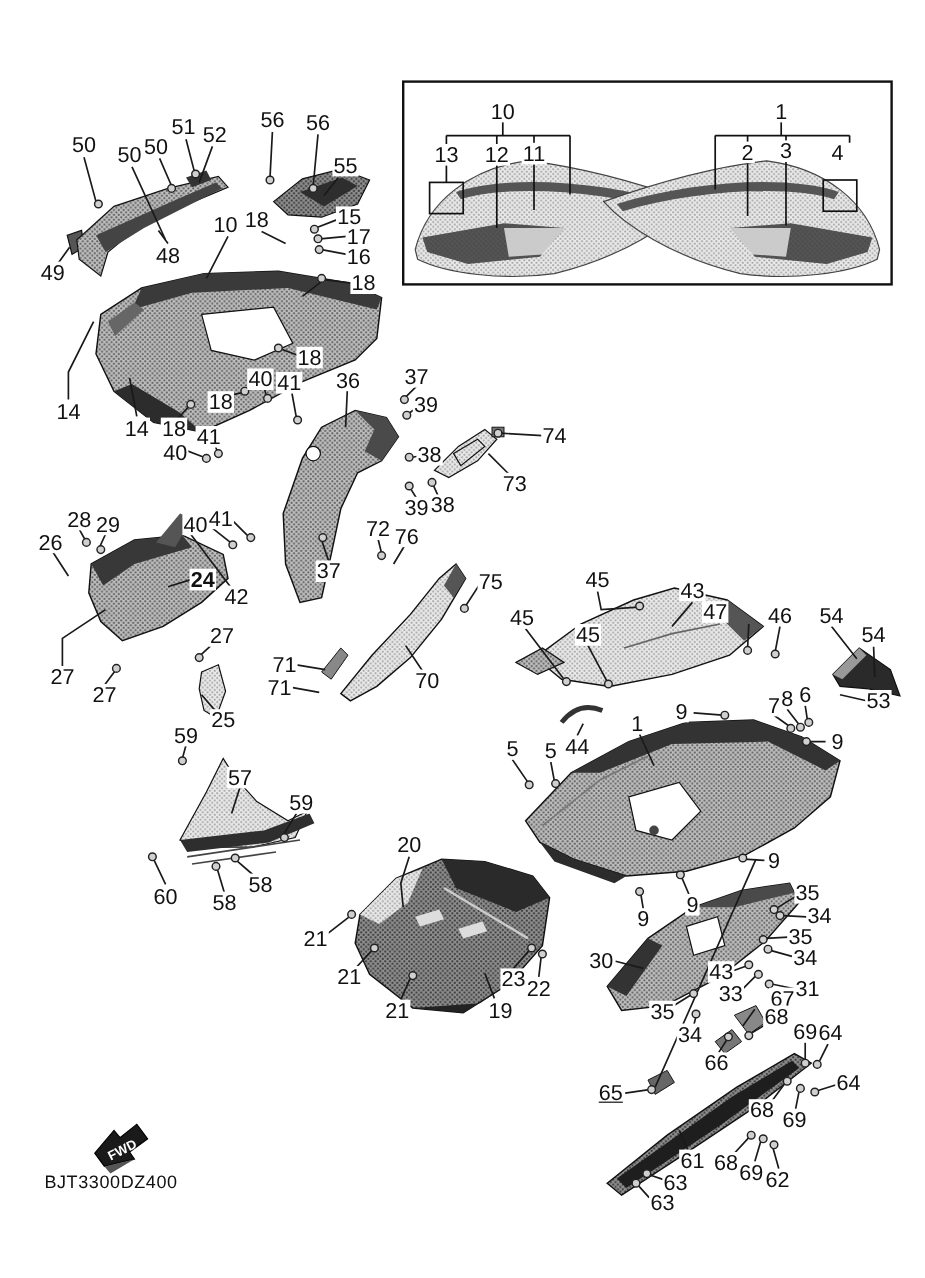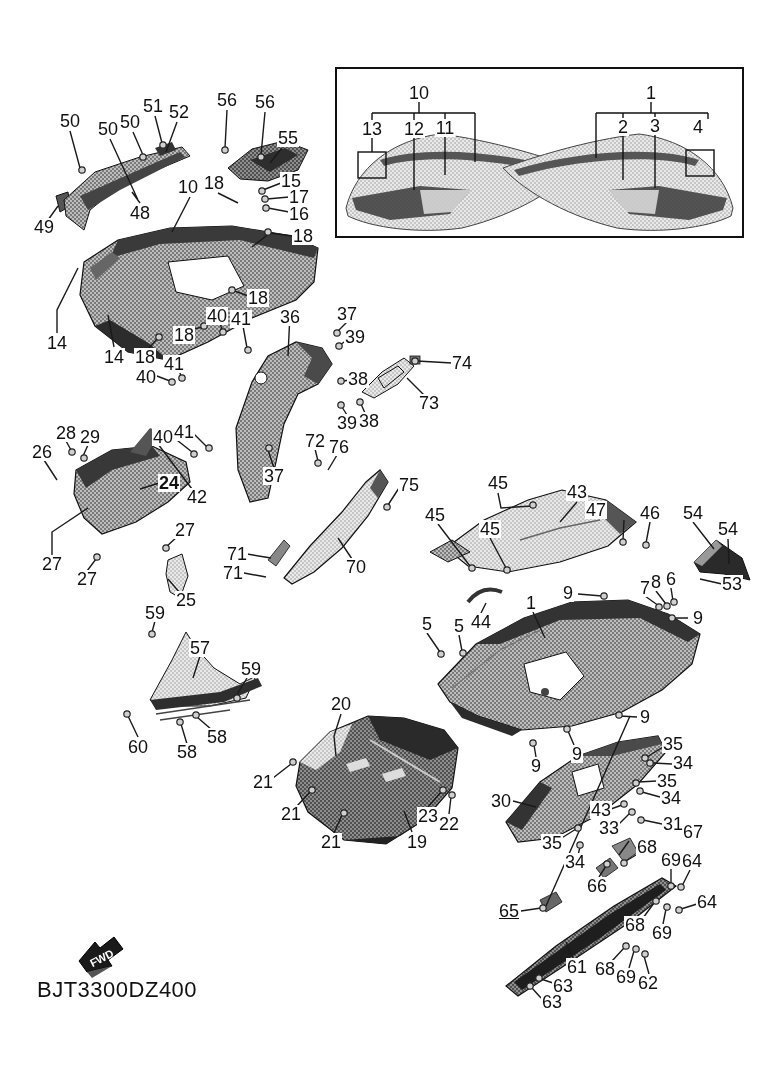--- a/index.html
+++ b/index.html
@@ -1,21 +1,21 @@
 <!DOCTYPE html>
 <html><head>
 <meta charset="utf-8">
 <style>
   html,body{margin:0;padding:0;background:#fff;}
   #page{position:relative;width:771px;height:1065px;background:#ffffff;overflow:hidden;
         font-family:"Liberation Sans",sans-serif;}
   #art{position:absolute;left:0;top:0;}
   .callout{position:absolute;transform:translate(-50%,-50%);font-size:18px;line-height:1;
            color:#111;background:#fff;padding:0 1px;white-space:nowrap;z-index:5;}
-  .code-text{position:absolute;left:37px;top:977px;font-size:22px;color:#111;
+  .code-text{position:absolute;left:37px;top:977px;font-size:15px;color:#111;
              letter-spacing:.5px;z-index:5;}
 </style>
 </head>
 <body>
 
 <div id="page">
 
 <svg id="art" width="771" height="1065" viewBox="0 0 771 1065" xmlns="http://www.w3.org/2000/svg">
   <defs>
     <pattern id="ht" width="4" height="4" patternUnits="userSpaceOnUse">
@@ -360,21 +360,21 @@
       <div class="callout" style="left: 428px; top: 816px;">23</div>
       <div class="callout" style="left: 449px; top: 824px;">22</div>
       <div class="callout" style="left: 417px; top: 842px;">19</div>
       <div class="callout" style="left: 673px; top: 744px;">35</div>
       <div class="callout" style="left: 683px; top: 763px;">34</div>
       <div class="callout" style="left: 667px; top: 781px;">35</div>
       <div class="callout" style="left: 671px; top: 798px;">34</div>
       <div class="callout" style="left: 501px; top: 801px;">30</div>
       <div class="callout" style="left: 601px; top: 810px;">43</div>
       <div class="callout" style="left: 609px; top: 828px;">33</div>
-      <div class="callout" style="left: 652px; top: 832px; margin-left: 41px;">67</div>
+      <div class="callout" style="left: 652px; top: 832px;">67</div>
       <div class="callout" style="left: 673px; top: 824px;">31</div>
       <div class="callout" style="left: 552px; top: 843px;">35</div>
       <div class="callout" style="left: 575px; top: 862px;">34</div>
       <div class="callout" style="left: 647px; top: 847px;">68</div>
       <div class="callout" style="left: 671px; top: 860px;">69</div>
       <div class="callout" style="left: 692px; top: 861px;">64</div>
       <div class="callout" style="left: 597px; top: 886px;">66</div>
       <div class="callout" style="left: 509px; top: 911px; text-decoration: underline;">65</div>
       <div class="callout" style="left: 707px; top: 902px;">64</div>
       <div class="callout" style="left: 635px; top: 925px;">68</div>

